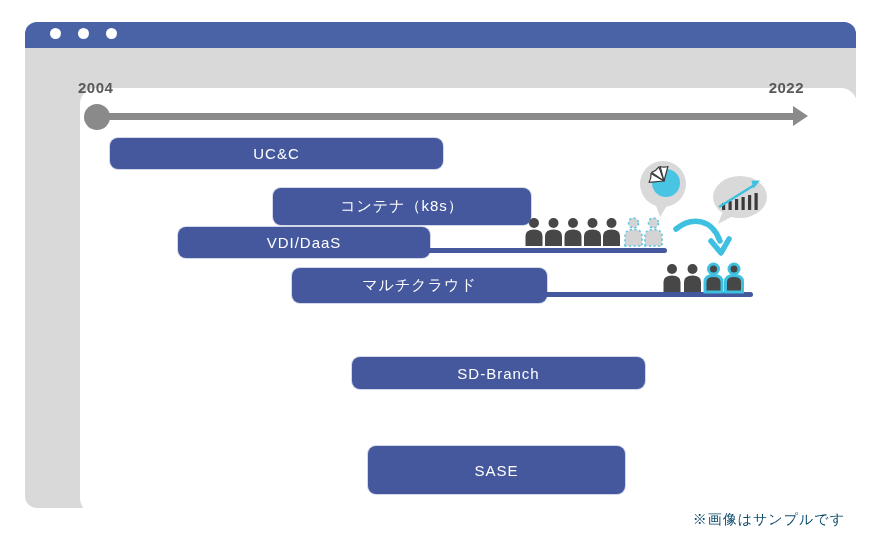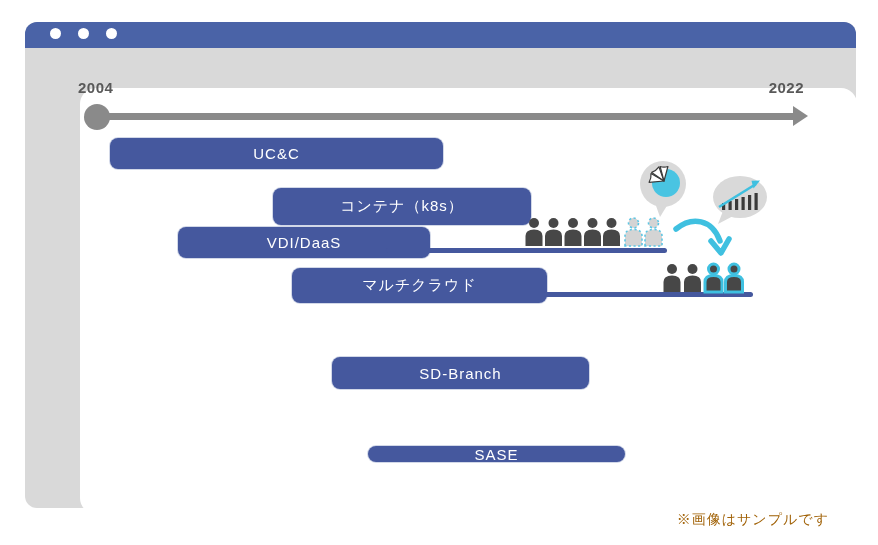--- a/index.html
+++ b/index.html
@@ -35,21 +35,21 @@
     border-left:15px solid #8a8a8a;border-top:10px solid transparent;border-bottom:10px solid transparent;
   }
   .bar{
     position:absolute;background:#45589e;border-radius:8px;color:#ffffff;
     font-size:15px;display:flex;align-items:center;justify-content:center;
     letter-spacing:1px;box-shadow:0 0 0 1px rgba(173,184,214,.55);
   }
   .ext-line{position:absolute;height:5px;background:#45589e;border-radius:3px;}
   .overlay{position:absolute;left:0;top:0;width:878px;height:545px;pointer-events:none;}
   .note{
-    position:absolute;top:511px;right:49px;font-size:14px;color:#a16207;letter-spacing:1px;
+    position:absolute;top:511px;right:33px;font-size:14px;color:#0c4a6e;letter-spacing:1px;
   }
 </style>
 </head>
 <body>
 
 <div class="stage">
 
   <div class="window">
     <div class="titlebar">
       <span class="dot d1"></span>
@@ -62,22 +62,22 @@
   <div class="year start">2004</div>
   <div class="year end">2022</div>
   <div class="tl-circle"></div>
   <div class="tl-line"></div>
   <div class="tl-head"></div>
 
   <div class="bar" style="left:110px;top:138px;width:333px;height:31px;">UC&amp;C</div>
   <div class="bar" style="left:273px;top:188px;width:258px;height:37px;">コンテナ（k8s）</div>
   <div class="bar" style="left:138px;top:227px;width:252px;height:31px;margin-left:40px;">VDI/DaaS</div>
   <div class="bar" style="left:292px;top:268px;width:255px;height:35px;">マルチクラウド</div>
-  <div class="bar" style="left:332px;top:357px;width:257px;height:32px;">SD-Branch</div>
-  <div class="bar" style="left:368px;top:446px;width:257px;height:16px;">SASE</div>
+  <div class="bar" style="left:352px;top:357px;width:293px;height:32px;">SD-Branch</div>
+  <div class="bar" style="left:368px;top:446px;width:257px;height:48px;">SASE</div>
 
   <div class="ext-line" style="left:386px;top:248px;width:281px;"></div>
   <div class="ext-line" style="left:544px;top:292px;width:209px;"></div>
 
   <svg class="overlay" viewBox="0 0 878 545">
     <defs>
       <g id="person">
         <circle cx="0" cy="-13" r="5"></circle>
         <path d="M -8.5 10 L -8.5 0 Q -8.5 -6.5 0 -6.5 Q 8.5 -6.5 8.5 0 L 8.5 10 Z"></path>
       </g>

